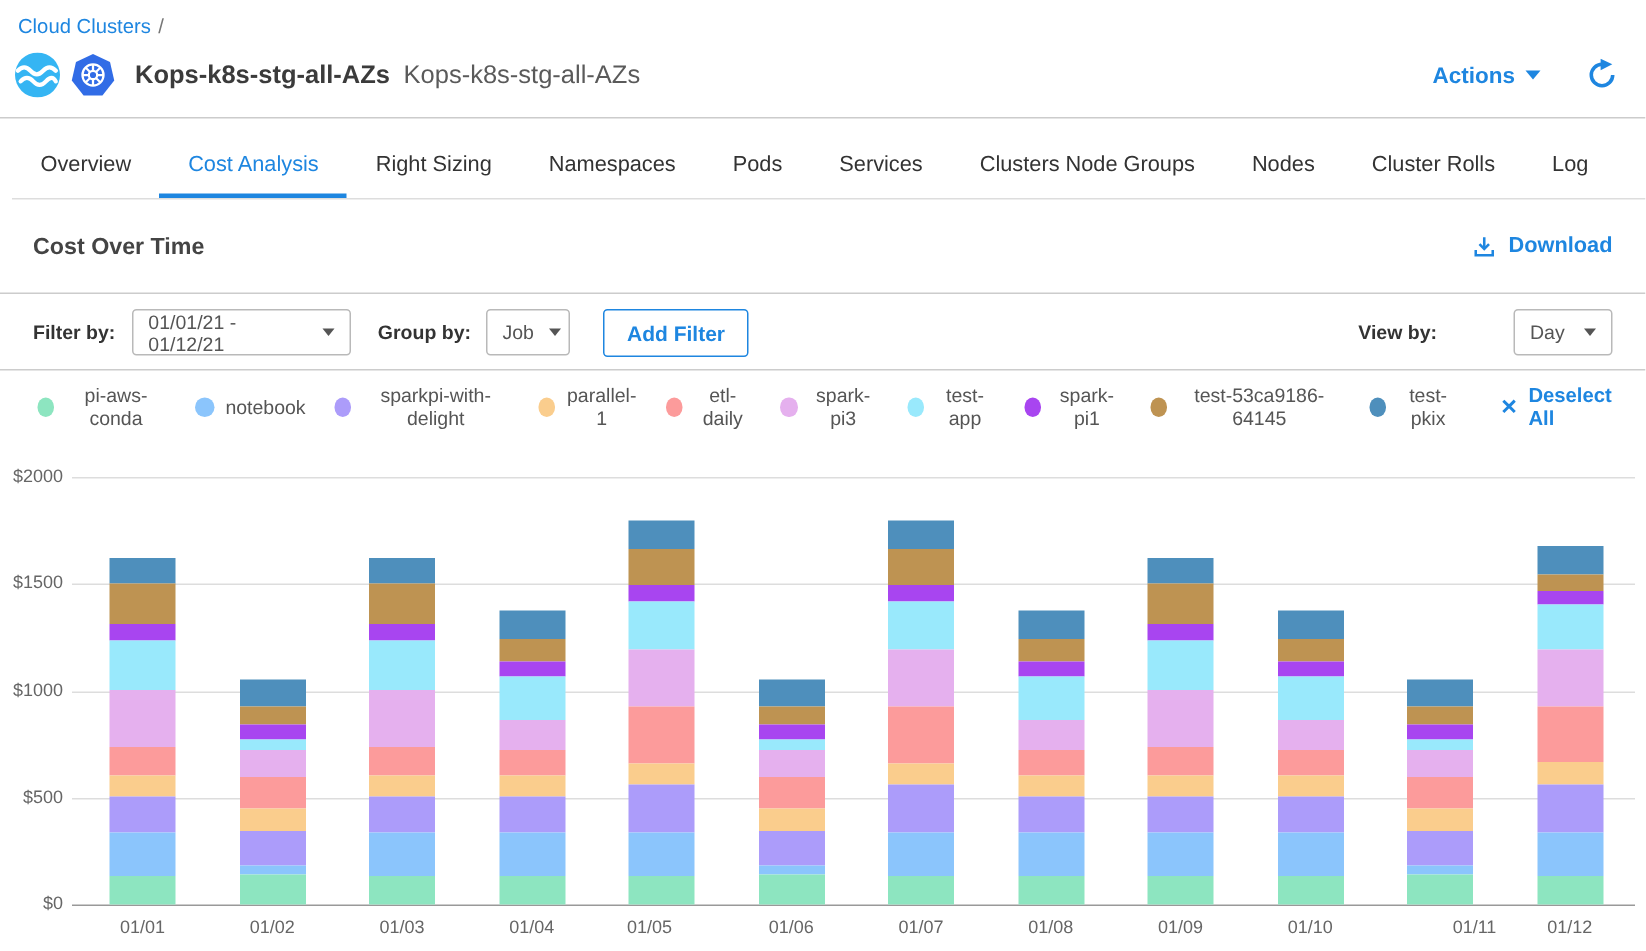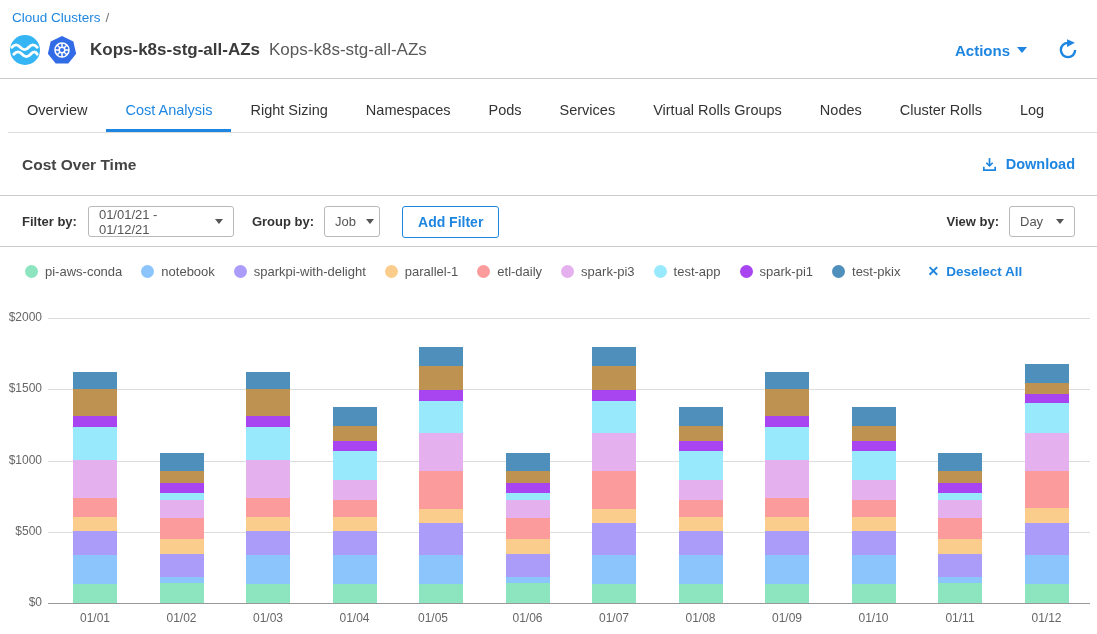--- a/index.html
+++ b/index.html
@@ -37,21 +37,21 @@
 
   
   .filter-row { position:absolute; top:197px; left:0; right:0; height:50px; display:flex; align-items:center; padding:0 22px; border-bottom:1px solid #ccc; }
   .flabel { font-size:13px; font-weight:bold; color:#333; }
   .dropdown { display:flex; align-items:center; justify-content:space-between; gap:10px; height:31px; border:1px solid #b9b9b9; border-radius:3px; background:#fff; padding:0 10px; font-size:13px; color:#555; cursor:pointer; }
   .dd-date { width:146px; margin-left:11px; }
   .dd-group { margin-left:10px; width:56px; }
   .dd-view { margin-left:10px; width:66px; }
   .gb-label { margin-left:18px; }
   .add-filter { margin-left:22px; height:32px; padding:0 15px; background:#fff; border:1px solid #1E86E0; border-radius:3px; color:#1E86E0; font-size:14px; font-weight:bold; font-family:"Liberation Sans",sans-serif; cursor:pointer; }
-  .view-group { margin-left:auto; display:flex; align-items:center; }
+  .view-group { margin-left:auto; display:flex; align-items:center;gap:41px; }
 
   
   .legend-row { position:absolute; top:258px; left:25px; right:10px; height:26px; display:flex; align-items:center; flex-wrap:nowrap; }
   .legend-item { display:flex; align-items:center; margin-right:19px; cursor:pointer; }
   .legend-item .dot { width:13px; height:13px; border-radius:50%; margin-right:7px; }
   .legend-item span.lbl { font-size:13px; color:#555;text-align:center; }
   .deselect-all { display:flex; align-items:center; gap:7px; margin-left:8px; color:#1E86E0; font-size:13.5px; font-weight:bold; cursor:pointer; }
   .deselect-all .x { font-size:14px; font-weight:bold; }
 
   
@@ -105,21 +105,21 @@
 
   <div class="divider" style="top:78px"></div>
 
   <div class="tabs">
       <div class="tab">Overview</div>
       <div class="tab active">Cost Analysis</div>
       <div class="tab">Right Sizing</div>
       <div class="tab">Namespaces</div>
       <div class="tab">Pods</div>
       <div class="tab">Services</div>
-      <div class="tab">Virtual Rolls Groups</div>
+      <div class="tab">Clusters Node Groups</div>
       <div class="tab">Nodes</div>
       <div class="tab">Cluster Rolls</div>
       <div class="tab">Log</div>
     </div>
 
   <div class="section-row">
     <span class="section-title">Cost Over Time</span>
     <div class="download">
       <svg width="17" height="17" viewBox="0 0 24 24" fill="none" stroke="#1E86E0" stroke-width="2.4">
         <path d="M4 15v5h16v-5"></path>
@@ -177,20 +177,24 @@
           <span class="dot" style="background: rgb(229, 176, 238);"></span>
           <span class="lbl">spark-pi3</span>
         </div>
         <div class="legend-item">
           <span class="dot" style="background: rgb(153, 233, 252);"></span>
           <span class="lbl">test-app</span>
         </div>
         <div class="legend-item">
           <span class="dot" style="background: rgb(168, 69, 240);"></span>
           <span class="lbl">spark-pi1</span>
+        </div>
+        <div class="legend-item">
+          <span class="dot" style="background: rgb(190, 147, 82);"></span>
+          <span class="lbl">test-53ca9186-64145</span>
         </div>
         <div class="legend-item">
           <span class="dot" style="background: rgb(78, 143, 188);"></span>
           <span class="lbl">test-pkix</span>
         </div>
       </span>
     <div class="deselect-all">
       <span class="x">✕</span>
       <span>Deselect All</span>
     </div>
@@ -342,21 +346,21 @@
         <div class="seg" style="height: 6.4125px; background: rgb(139, 197, 252);"></div>
         <div class="seg" style="height: 22.8px; background: rgb(172, 156, 250);"></div>
         <div class="seg" style="height: 14.9625px; background: rgb(250, 205, 141);"></div>
         <div class="seg" style="height: 21.375px; background: rgb(252, 155, 155);"></div>
         <div class="seg" style="height: 17.1px; background: rgb(229, 176, 238);"></div>
         <div class="seg" style="height: 7.125px; background: rgb(153, 233, 252);"></div>
         <div class="seg" style="height: 10.6875px; background: rgb(168, 69, 240);"></div>
         <div class="seg" style="height: 12.1125px; background: rgb(190, 147, 82);"></div>
         <div class="seg" style="height: 17.8125px; background: rgb(78, 143, 188);"></div>
       </div>
-      <div class="xtick" style="left: 917px;">01/11</div>
+      <div class="xtick" style="left: 940px;">01/11</div>
       <div class="bar" style="left: 1024.5px; width: 44px;">
         <div class="seg" style="height: 18.525px; background: rgb(141, 229, 192);"></div>
         <div class="seg" style="height: 29.2125px; background: rgb(139, 197, 252);"></div>
         <div class="seg" style="height: 32.0625px; background: rgb(172, 156, 250);"></div>
         <div class="seg" style="height: 14.9625px; background: rgb(250, 205, 141);"></div>
         <div class="seg" style="height: 37.05px; background: rgb(252, 155, 155);"></div>
         <div class="seg" style="height: 37.7625px; background: rgb(229, 176, 238);"></div>
         <div class="seg" style="height: 30.6375px; background: rgb(153, 233, 252);"></div>
         <div class="seg" style="height: 9.2625px; background: rgb(168, 69, 240);"></div>
         <div class="seg" style="height: 10.6875px; background: rgb(190, 147, 82);"></div>

